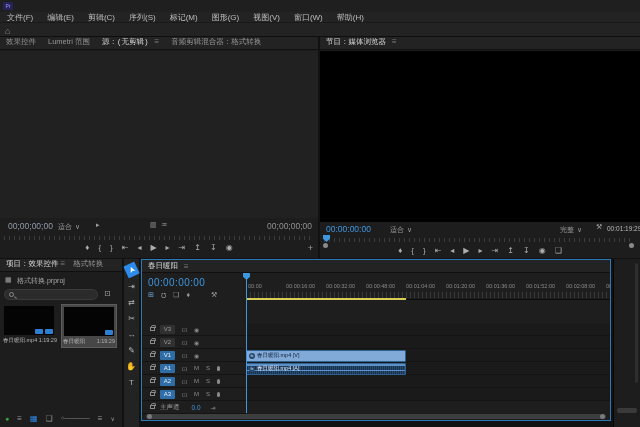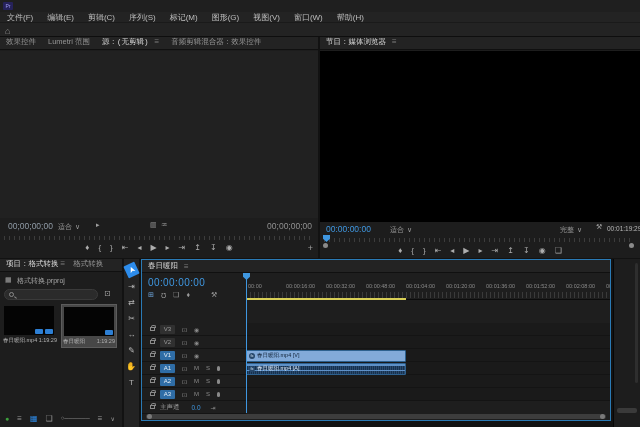--- a/index.html
+++ b/index.html
@@ -113,21 +113,21 @@
 <div class="abs" id="wsbar">
   <span class="abs" id="home-btn">⌂</span>
 </div>
 
 <div class="panel" id="source-panel">
   <div class="phead">
     <span class="ptab">效果控件</span>
     <span class="ptab">Lumetri 范围</span>
     <span class="ptab active">源：(无剪辑)</span>
     <span class="pmenu">≡</span>
-    <span class="ptab">音频剪辑混合器：效果控件</span>
+    <span class="ptab">音频剪辑混合器：格式转换</span>
   </div>
   <div id="source-content"></div>
 
   <div class="abs" style="left:8px;top:184px;font-size:8.5px;color:#8f9aa5;" class2="tc">00;00;00;00</div>
   <div class="abs dropdown" style="left:58px;top:185px;">
     <span>适合</span>
       <span>∨</span>
   </div>
   <span class="abs icn" style="left:96px;top:184px;font-size:7px;">▸</span>
   <span class="abs icn" style="left:150px;top:184px;font-size:7px;">▥</span>
@@ -187,21 +187,21 @@
     <span>⇥</span>
     <span>↥</span>
     <span>↧</span>
     <span>◉</span>
     <span>❏</span>
   </div>
 </div>
 
 <div class="panel" id="project-panel">
   <div class="phead">
-    <span class="ptab active" style="padding-right:2px;">项目：格式转换</span>
+    <span class="ptab active" style="padding-right:2px;">项目：效果控件</span>
     <span class="pmenu">≡</span>
     <span class="ptab" style="padding-left:2px;">格式转换</span>
   </div>
   <span class="abs icn" style="left:5px;top:17px;font-size:7px;">▦</span>
   <div class="abs" style="left:17px;top:17px;font-size:7px;color:#a8a8a8;">格式转换.prproj</div>
   <div id="proj-search">
       <div class="mag"></div>
     </div>
   <span class="abs icn" style="left:104px;top:30px;font-size:8px;">⊡</span>
 

